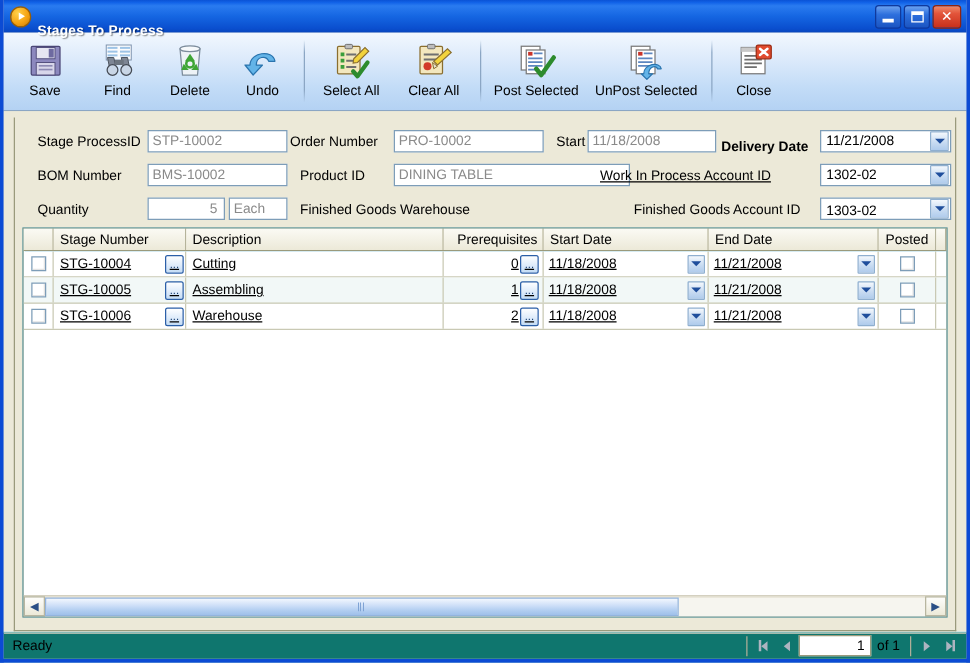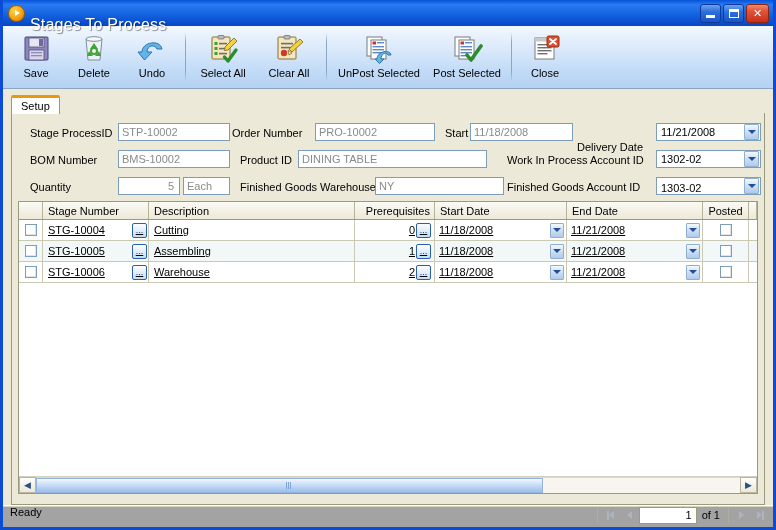--- a/index.html
+++ b/index.html
@@ -33,21 +33,21 @@
     flex:0 0 15px;margin-right:5px;
   }
   .title-icon::after{
     content:"";display:block;
     border-left:5px solid #fff;
     border-top:3.5px solid transparent;
     border-bottom:3.5px solid transparent;
     margin-left:2px;
   }
   .title-text{
-    color:#fff;font-weight:normal;font-size:16px;
+    color:#fff;font-weight:bold;font-size:11px;
     text-shadow:1px 1px 1px rgba(0,0,0,.45);
     flex:1;white-space:nowrap;letter-spacing:.2px;margin-top:24px;
   }
   .wbtns{display:flex;gap:2px;align-items:center;padding-right:2px;}
   .wbtn{
     width:21px;height:19px;box-sizing:border-box;
     border:1px solid #10399c;border-radius:3px;
     background:linear-gradient(to bottom,#6da2ef 0%,#2d6fdd 40%,#1b55c2 100%);
     display:flex;align-items:center;justify-content:center;
     position:relative;cursor:pointer;
@@ -216,22 +216,22 @@
     position:absolute;left:0;top:0;bottom:0;width:72%;
     background:linear-gradient(to bottom,#F2F7FE,#CFE0F8 40%,#AFCCF0 75%,#9FC0EA);
     border:1px solid #93B4DE;box-sizing:border-box;
     display:flex;align-items:center;justify-content:center;cursor:pointer;
   }
   .grip{width:6px;height:7px;
     background:repeating-linear-gradient(to right,#7FA3D4 0 1px,transparent 1px 2px);}
   
   .status{
     flex:0 0 22px;height:22px;box-sizing:border-box;
-    background:#a3a3a3;border-top:1px solid #FFFFFF;
-    display:flex;padding:0 3px;
+    background:#0f766e;border-top:1px solid #FFFFFF;
+    display:flex;align-items:center;padding:0 3px;
     box-shadow:inset 0 1px 0 #D6D2C2;
   }
   .status .ready{font-size:11px;color:#000;padding-left:4px;flex:1;}
   .nav{display:flex;align-items:center;height:18px;}
   .navsep{width:1px;height:16px;background:#B0AE98;margin:0 3px;}
   .nbtn{
     width:19px;height:17px;display:flex;align-items:center;justify-content:center;
     cursor:pointer;font-size:10px;color:#5B6E8C;
   }
   .nbtn.dis{color:#ADB4C0;}
@@ -278,20 +278,41 @@
           <rect x="9" y="5" width="15" height="9" fill="#E6E6F2" stroke="#55517F" stroke-width="0.8"></rect>
           <rect x="19" y="6" width="4" height="7" fill="#6E6AA0"></rect>
           <rect x="9" y="17" width="15" height="10" fill="#D8D6EA" stroke="#55517F" stroke-width="0.8"></rect>
           <rect x="11" y="19" width="11" height="1.3" fill="#8D8AB4"></rect>
           <rect x="11" y="22" width="11" height="1.3" fill="#8D8AB4"></rect>
         </svg>
       </div>
       <div class="lbl">Save</div>
     </div>
 
+    <div class="tbtn">
+      <div class="ico">
+        <svg width="32" height="31" viewBox="0 0 32 31">
+          <rect x="7" y="3" width="20" height="12" fill="#FAFBFD" stroke="#7E93AE" stroke-width="0.8"></rect>
+          <g fill="#9DC3E6">
+              <rect x="8" y="4.5" width="8" height="1.6"></rect>
+              <rect x="18" y="4.5" width="8" height="1.6"></rect>
+          <rect x="8" y="7.5" width="8" height="1.6"></rect>
+              <rect x="18" y="7.5" width="8" height="1.6"></rect>
+          <rect x="8" y="10.5" width="8" height="1.6"></rect>
+              <rect x="18" y="10.5" width="8" height="1.6"></rect>
+            </g>
+          <path d="M8 13 L13 13 L15 22 L10 23 Z" fill="#7E8694" stroke="#4E5560" stroke-width="0.8"></path>
+          <path d="M19 13 L24 13 L26 23 L21 22 Z" fill="#7E8694" stroke="#4E5560" stroke-width="0.8"></path>
+          <circle cx="12" cy="23" r="4.3" fill="#C9D6E6" stroke="#454B55" stroke-width="1"></circle>
+          <circle cx="23" cy="23" r="4.3" fill="#C9D6E6" stroke="#454B55" stroke-width="1"></circle>
+          <rect x="14" y="15" width="7" height="4" fill="#6D757F"></rect>
+        </svg>
+      </div>
+      <div class="lbl">Find</div>
+    </div>
 
     <div class="tbtn">
       <div class="ico">
         <svg width="32" height="31" viewBox="0 0 32 31">
           <path d="M8 6 L24 6 L22 27 L10 27 Z" fill="#EDF2F6" stroke="#7D8D9C" stroke-width="1"></path>
           <ellipse cx="16" cy="6" rx="8" ry="2.3" fill="#F6F9FB" stroke="#7D8D9C" stroke-width="1"></ellipse>
           <path d="M16 10 L20 16 L12 16 Z" fill="#3FA535"></path>
           <path d="M11 18 L15 23 L9 23 Z" fill="#3FA535"></path>
           <path d="M21 18 L23 23 L17 23 Z" fill="#3FA535"></path>
           <circle cx="16" cy="18" r="3" fill="none" stroke="#3FA535" stroke-width="2"></circle>
@@ -338,58 +359,58 @@
           <rect x="8" y="13.8" width="12" height="1.6" fill="#6F6F6F"></rect>
           <circle cx="11" cy="20" r="3.2" fill="#D23A28"></circle>
           <path d="M16 16 L27 6 L30 9 L19 19 Z" fill="#F2D33C" stroke="#8A6E2F" stroke-width="0.9"></path>
           <path d="M15 17 L19 20 L16 22 Z" fill="#E7E3D2" stroke="#8A6E2F" stroke-width="0.8"></path>
         </svg>
       </div>
       <div class="lbl">Clear All</div>
     </div>
 
     <div class="tsep"></div>
-
-    <div class="tbtn" style="width:96px">
-      <div class="ico">
-        <svg width="32" height="31" viewBox="0 0 32 31">
-          <rect x="4" y="4" width="15" height="19" fill="#FFFFFF" stroke="#7A7A7A" stroke-width="1"></rect>
-          <rect x="8" y="7" width="15" height="19" fill="#FFFFFF" stroke="#7A7A7A" stroke-width="1"></rect>
-          <rect x="9.5" y="8.5" width="3.5" height="3" fill="#C8342A"></rect>
-          <g fill="#5D87C0">
-              <rect x="14" y="9" width="7" height="1.4"></rect>
-              <rect x="9.5" y="13" width="11.5" height="1.4"></rect>
-          <rect x="9.5" y="16" width="11.5" height="1.4"></rect>
-              <rect x="9.5" y="19" width="11.5" height="1.4"></rect>
-            </g>
-          <path d="M14 26 C14 18, 27 16, 28 22 L25 22 C24 19, 18 20, 18 26 L21 26 L16.5 30.5 L12 26 Z" fill="#63B4E8" stroke="#2A74AE" stroke-width="1" stroke-linejoin="round"></path>
-        </svg>
-      </div>
-      <div class="lbl">UnPost Selected</div>
-    </div>
 
     <div class="tbtn" style="width:80px">
       <div class="ico">
         <svg width="32" height="31" viewBox="0 0 32 31">
           <rect x="4" y="4" width="15" height="19" fill="#FFFFFF" stroke="#7A7A7A" stroke-width="1"></rect>
           <rect x="8" y="7" width="15" height="19" fill="#FFFFFF" stroke="#7A7A7A" stroke-width="1"></rect>
           <rect x="9.5" y="8.5" width="3.5" height="3" fill="#C8342A"></rect>
           <g fill="#5D87C0">
               <rect x="14" y="9" width="7" height="1.4"></rect>
               <rect x="9.5" y="13" width="11.5" height="1.4"></rect>
           <rect x="9.5" y="16" width="11.5" height="1.4"></rect>
               <rect x="9.5" y="19" width="11.5" height="1.4"></rect>
           <rect x="9.5" y="22" width="7" height="1.4"></rect>
             </g>
           <path d="M16 22 L20 27 L30 13" fill="none" stroke="#2D8B2D" stroke-width="3.6" stroke-linecap="round" stroke-linejoin="round"></path>
         </svg>
       </div>
       <div class="lbl">Post Selected</div>
     </div>
 
+    <div class="tbtn" style="width:96px">
+      <div class="ico">
+        <svg width="32" height="31" viewBox="0 0 32 31">
+          <rect x="4" y="4" width="15" height="19" fill="#FFFFFF" stroke="#7A7A7A" stroke-width="1"></rect>
+          <rect x="8" y="7" width="15" height="19" fill="#FFFFFF" stroke="#7A7A7A" stroke-width="1"></rect>
+          <rect x="9.5" y="8.5" width="3.5" height="3" fill="#C8342A"></rect>
+          <g fill="#5D87C0">
+              <rect x="14" y="9" width="7" height="1.4"></rect>
+              <rect x="9.5" y="13" width="11.5" height="1.4"></rect>
+          <rect x="9.5" y="16" width="11.5" height="1.4"></rect>
+              <rect x="9.5" y="19" width="11.5" height="1.4"></rect>
+            </g>
+          <path d="M14 26 C14 18, 27 16, 28 22 L25 22 C24 19, 18 20, 18 26 L21 26 L16.5 30.5 L12 26 Z" fill="#63B4E8" stroke="#2A74AE" stroke-width="1" stroke-linejoin="round"></path>
+        </svg>
+      </div>
+      <div class="lbl">UnPost Selected</div>
+    </div>
+
     <div class="tsep"></div>
 
     <div class="tbtn">
       <div class="ico">
         <svg width="32" height="31" viewBox="0 0 32 31">
           <rect x="6" y="5" width="19" height="21" fill="#FFFFFF" stroke="#7A7A7A" stroke-width="1"></rect>
           <rect x="6" y="5" width="19" height="3.5" fill="#C9C9C9"></rect>
           <g fill="#6F6F6F">
               <rect x="8.5" y="11" width="14" height="1.4"></rect>
               <rect x="8.5" y="14" width="14" height="1.4"></rect>
@@ -400,64 +421,57 @@
           <path d="M21 6 L27 11 M27 6 L21 11" stroke="#FFFFFF" stroke-width="1.9" stroke-linecap="round"></path>
         </svg>
       </div>
       <div class="lbl">Close</div>
     </div>
 
   </div>
 
   <div class="client">
 
-    <div class="tabstrip">
-      <div class="tab">
-        <span>Setup</span>
-      </div>
-      <div class="tabrest"></div>
-    </div>
 
     <div class="panel">
 
       <div class="form">
 
         <div class="fld lab" style="left:12px;top:3px;">Stage ProcessID</div>
         <input class="txt" style="left: 100px; top: 1px; width: 112px;" readonly="" value="STP-10002">
 
         <div class="fld lab" style="left:214px;top:3px;">Order Number</div>
         <input class="txt" style="left: 297px; top: 1px; width: 120px;" readonly="" value="PRO-10002">
 
         <div class="fld lab" style="left:427px;top:3px;">Start</div>
         <input class="txt" style="left: 452px; top: 1px; width: 103px;" readonly="" value="11/18/2008">
 
-        <div class="fld lab" style="left:559px;top:17px;">Delivery Date</div>
+        <div class="fld lab" style="left:559px;top:7px;font-weight:bold;">Delivery Date</div>
         <div class="combo" style="left:638px;top:1px;width:105px;">
           <span class="cv">11/21/2008</span>
           <span class="carrow"></span>
         </div>
 
         <div class="fld lab" style="left:12px;top:30px;">BOM Number</div>
         <input class="txt" style="left: 100px; top: 28px; width: 112px;" readonly="" value="BMS-10002">
 
         <div class="fld lab" style="left:222px;top:30px;">Product ID</div>
-        <input class="txt" style="left: 280px; top: 28px; width: 189px;" readonly="" value="DINING TABLE">
-
-        <div class="fld lab" style="left:489px;top:30px;">Work In Process Account ID</div>
+        <input class="txt" style="left: 297px; top: 28px; width: 189px;" readonly="" value="DINING TABLE">
+
+        <div class="fld lab" style="left:462px;top:30px;text-decoration:underline;">Work In Process Account ID</div>
         <div class="combo" style="left:638px;top:28px;width:105px;">
           <span class="cv">1302-02</span>
           <span class="carrow"></span>
         </div>
 
         <div class="fld lab" style="left:12px;top:57px;text-align:right;">Quantity</div>
         <input class="txt num" style="left: 100px; top: 55px; width: 62px;" readonly="" value="5">
         <input class="txt" style="left: 165px; top: 55px; width: 47px;" readonly="" value="Each">
 
         <div class="fld lab" style="left:222px;top:57px;">Finished Goods Warehouse</div>
-        <input class="txt" style="left: 357px; top: 55px; width: 129px;" readonly="" value="NY">
 
         <div class="fld lab" style="left:489px;top:57px;">Finished Goods Account ID</div>
         <div class="combo" style="left:638px;top:55px;width:105px;align-items:flex-end;">
           <span class="cv">1303-02</span>
           <span class="carrow"></span>
         </div>
       </div>
 
       <div class="gridwrap">
 

